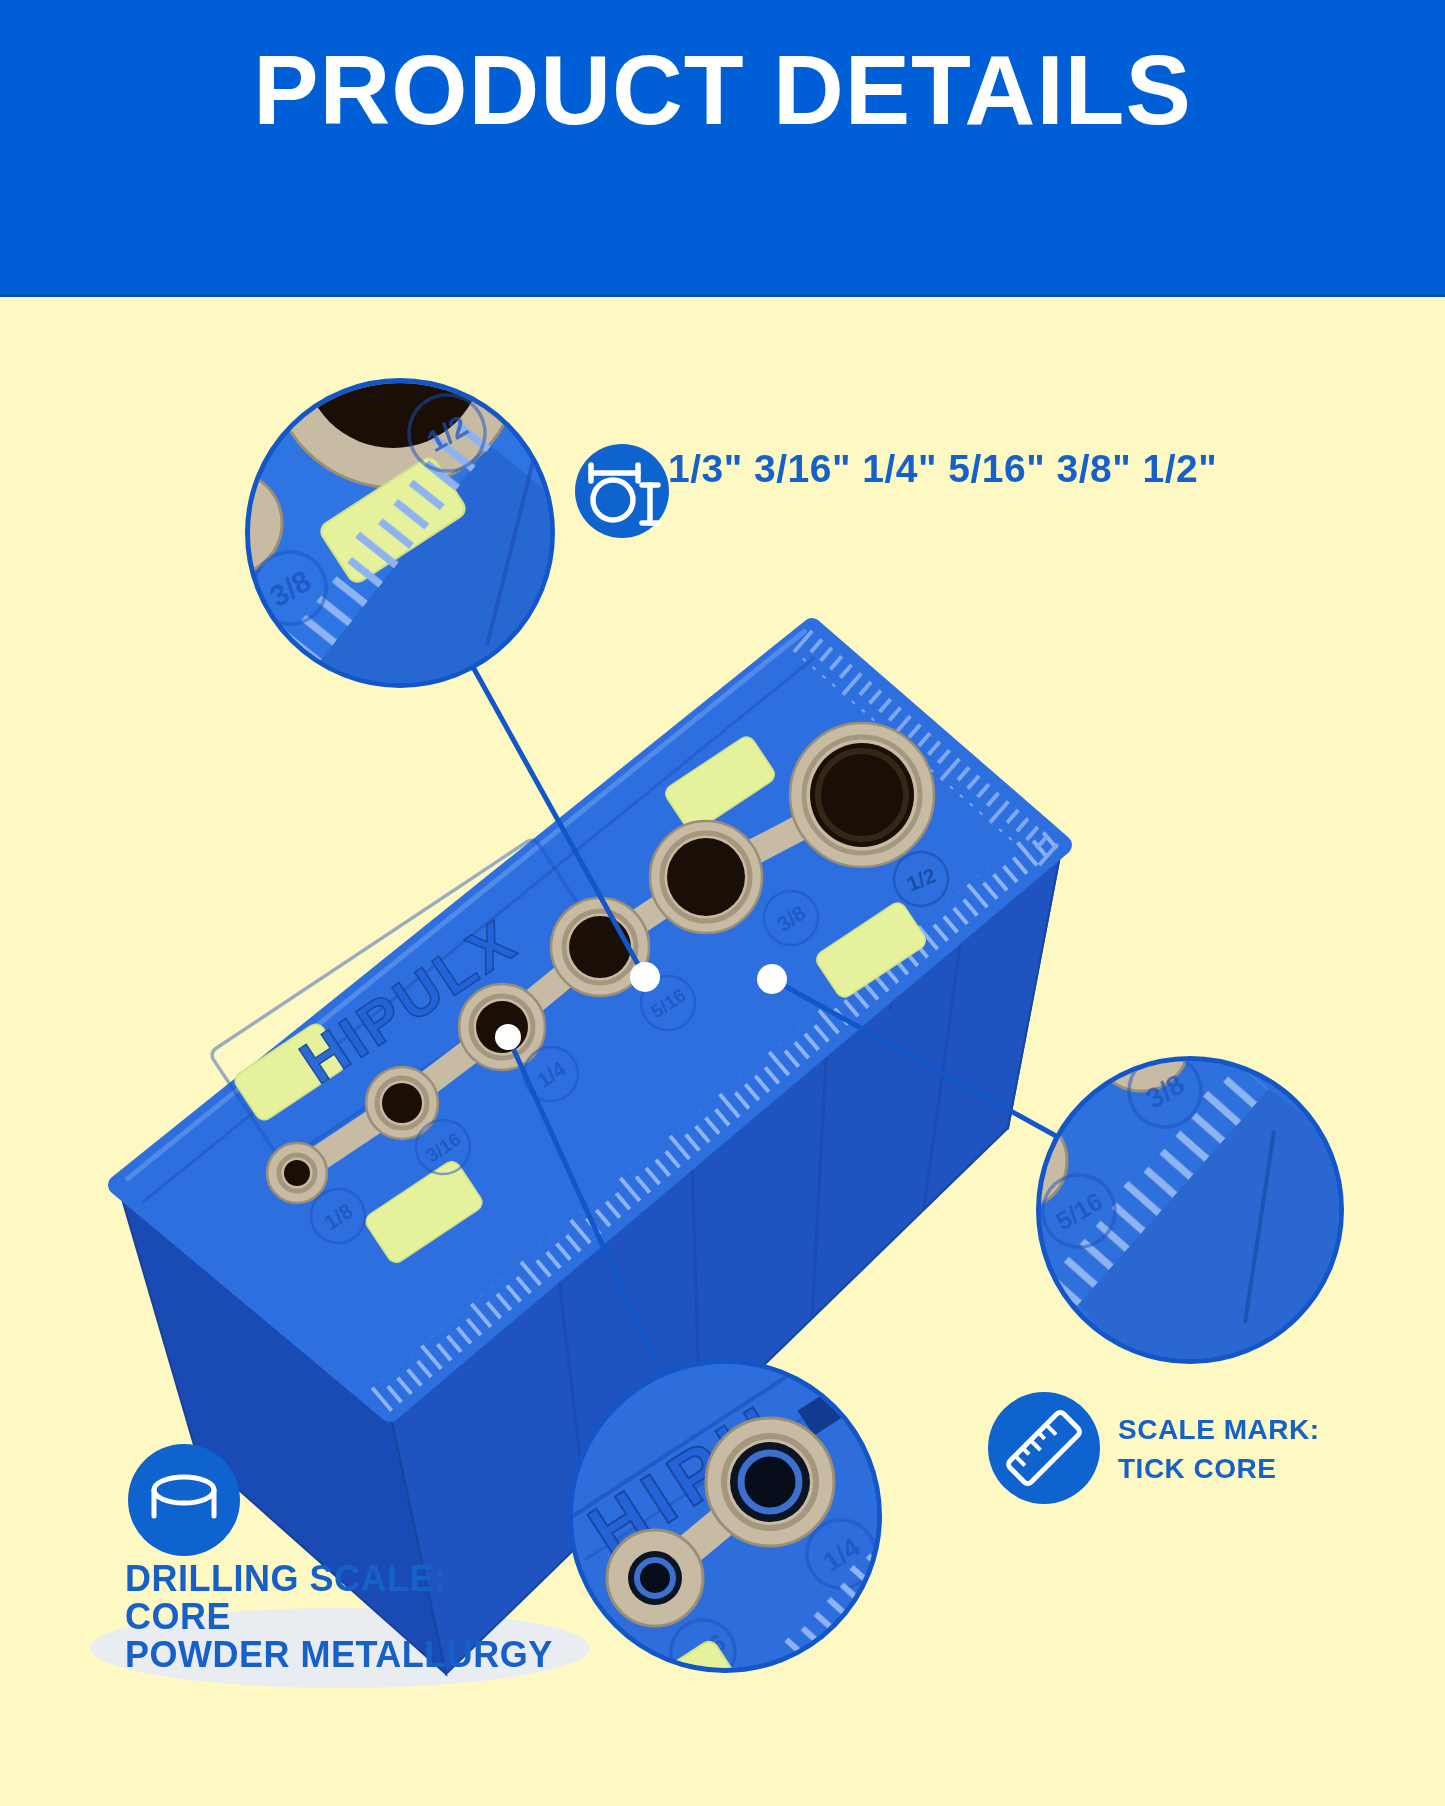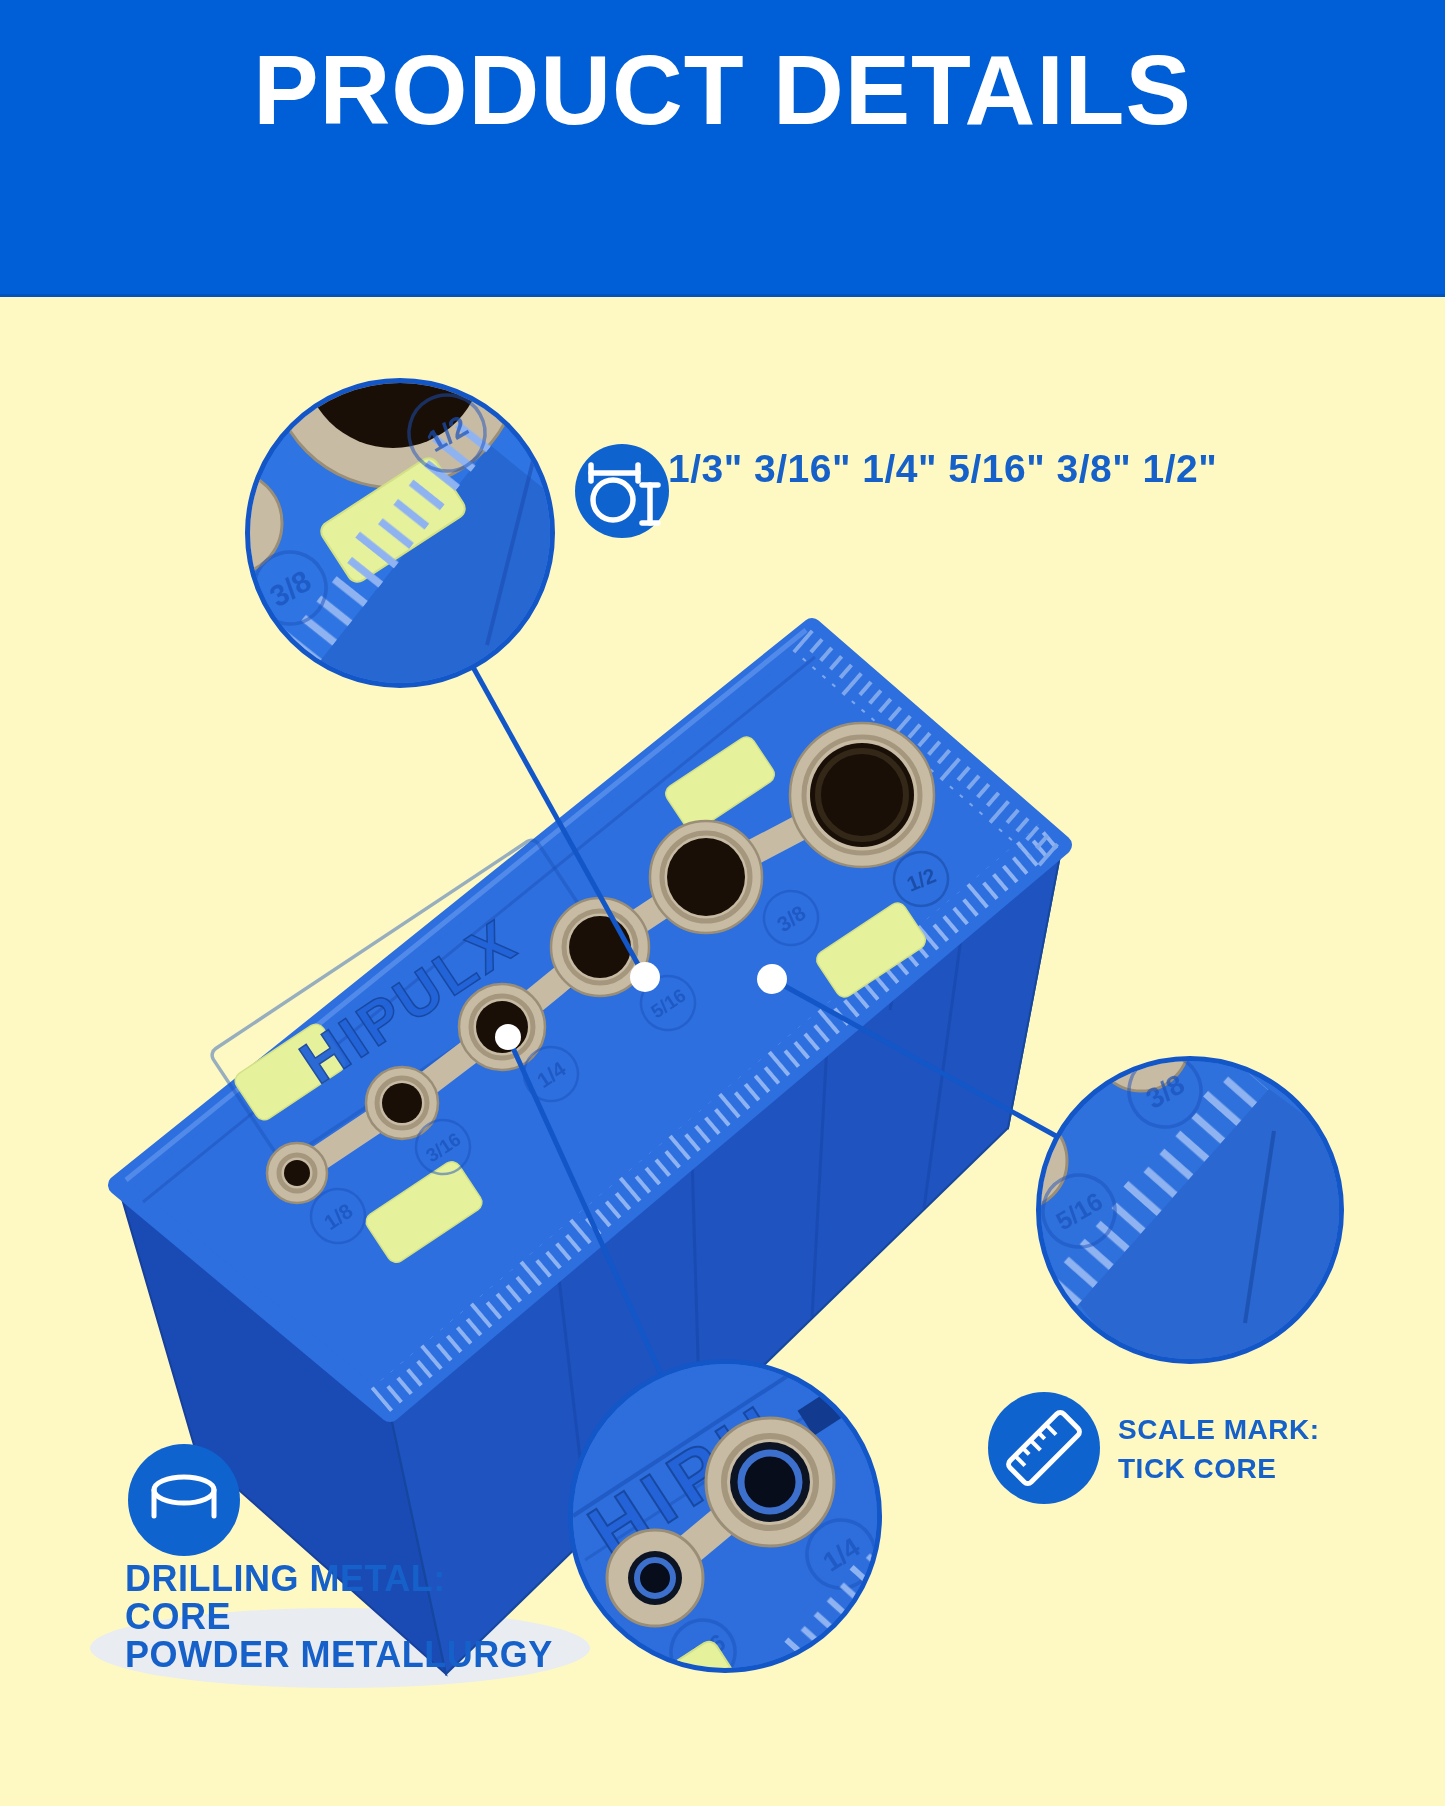--- a/index.html
+++ b/index.html
@@ -321,18 +321,18 @@
     <svg width="112" height="112" viewBox="-56 -56 112 112">
       <circle r="56" fill="#0e63cf"></circle>
       <g stroke="#ffffff" stroke-width="5" fill="none" stroke-linecap="round">
         <ellipse cx="0" cy="-10" rx="30" ry="13"></ellipse>
         <line x1="-30" y1="-10" x2="-30" y2="16"></line>
         <line x1="30" y1="-10" x2="30" y2="16"></line>
       </g>
     </svg>
   </div>
   <div class="feat-text" style="left:125px;top:1560px;">
-    <div class="dr-line">DRILLING METAL:</div>
+    <div class="dr-line">DRILLING SCALE:</div>
     <div class="dr-line">CORE</div>
     <div class="dr-line">POWDER METALLURGY</div>
   </div>
 
 </div>
 
 </body></html>

